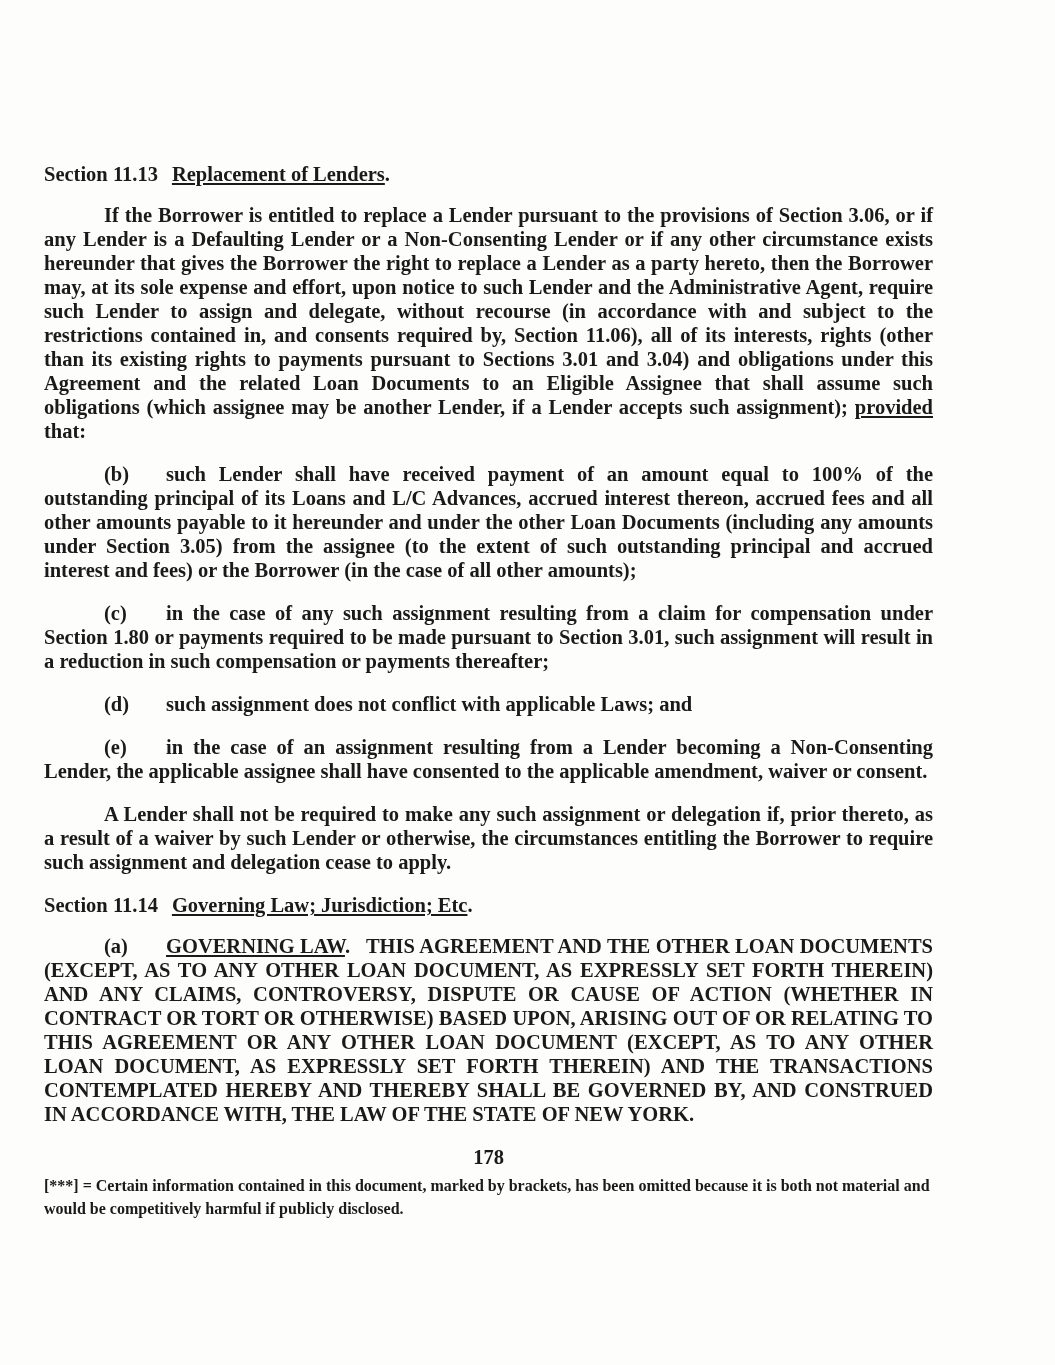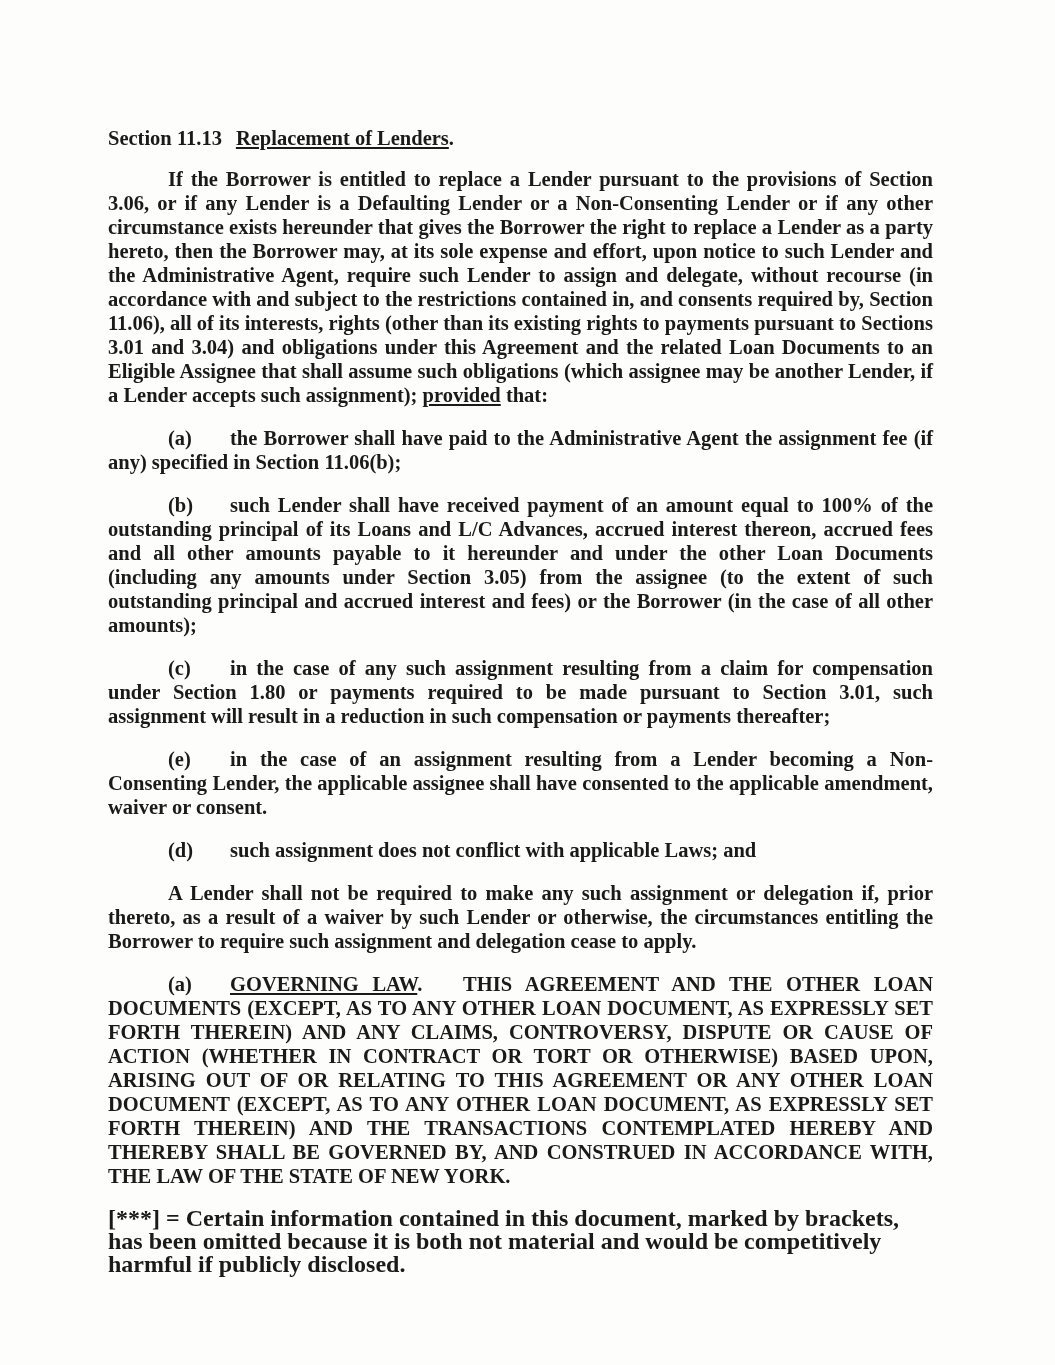--- a/index.html
+++ b/index.html
@@ -7,21 +7,22 @@
     width: 1055px;
     height: 1365px;
     overflow: hidden;
     background: #fdfdfc;
     color: #1a1a1a;
     font-family: "Liberation Serif", "DejaVu Serif", serif;
     font-size: 20.5px;
     line-height: 24px;
   }
   .page {
-    padding: 126px 122px 0 108px;
+    padding: 126px 122px 0 44px;
+    margin-top: 36px;
   }
   .page p {
     margin: 0 0 19px 0;
     text-align: justify;
     font-weight: bold;
   }
   p.heading {
     font-weight: 700;
     text-align: left;
     margin-bottom: 17px;
@@ -34,46 +35,47 @@
     display: inline-block;
     width: 62px;
     text-indent: 0;
   }
   .pagenum {
     text-align: center !important;
     text-indent: 0;
     margin: 0 0 5px 0 !important;
   }
   .footnote {
-    font-size: 24px;
+    font-size: 16px;
     line-height: 23px;
     text-align: left !important;
     margin: 0 !important;
   }
 </style>
 </head>
 <body style="background: rgb(253, 253, 252); color: rgb(26, 26, 26);">
 
 <div class="page">
 
   <p class="heading"><span>Section 11.13</span><span class="htab"></span><span class="u">Replacement of Lenders</span><span>.</span></p>
 
   <p class="indent"><span>If the Borrower is entitled to replace a Lender pursuant to the provisions of Section 3.06, or if any Lender is a Defaulting Lender or a Non-Consenting Lender or if any other circumstance exists hereunder that gives the Borrower the right to replace a Lender as a party hereto, then the Borrower may, at its sole expense and effort, upon notice to such Lender and the Administrative Agent, require such Lender to assign and delegate, without recourse (in accordance with and subject to the restrictions contained in, and consents required by, Section 11.06), all of its interests, rights (other than its existing rights to payments pursuant to Sections 3.01 and 3.04) and obligations under this Agreement and the related Loan Documents to an Eligible Assignee that shall assume such obligations (which assignee may be another Lender, if a Lender accepts such assignment); </span><span class="u">provided</span><span> that:</span></p>
 
-  <p class="indent"><span class="lbl">(a)</span><span>the Borrower shall have paid to the Administrative Agent the assignment fee (if any) specified in Section 11.06(b);</span></p>
 
   <p class="indent"><span class="lbl">(b)</span><span>such Lender shall have received payment of an amount equal to 100% of the outstanding principal of its Loans and L/C Advances, accrued interest thereon, accrued fees and all other amounts payable to it hereunder and under the other Loan Documents (including any amounts under Section 3.05) from the assignee (to the extent of such outstanding principal and accrued interest and fees) or the Borrower (in the case of all other amounts);</span></p>
 
   <p class="indent"><span class="lbl">(c)</span><span>in the case of any such assignment resulting from a claim for compensation under Section 1.80 or payments required to be made pursuant to Section 3.01, such assignment will result in a reduction in such compensation or payments thereafter;</span></p>
 
+  <p class="indent"><span class="lbl">(d)</span><span>such assignment does not conflict with applicable Laws; and</span></p>
+
   <p class="indent"><span class="lbl">(e)</span><span>in the case of an assignment resulting from a Lender becoming a Non-Consenting Lender, the applicable assignee shall have consented to the applicable amendment, waiver or consent.</span></p>
-
-  <p class="indent"><span class="lbl">(d)</span><span>such assignment does not conflict with applicable Laws; and</span></p>
 
   <p class="indent"><span>A Lender shall not be required to make any such assignment or delegation if, prior thereto, as a result of a waiver by such Lender or otherwise, the circumstances entitling the Borrower to require such assignment and delegation cease to apply.</span></p>
 
+  <p class="heading"><span>Section 11.14</span><span class="htab"></span><span class="u">Governing Law; Jurisdiction; Etc</span><span>.</span></p>
 
   <p class="indent"><span class="lbl">(a)</span><span class="u">GOVERNING LAW</span><span>.&nbsp;&nbsp; THIS AGREEMENT AND THE OTHER LOAN DOCUMENTS (EXCEPT, AS TO ANY OTHER LOAN DOCUMENT, AS EXPRESSLY SET FORTH THEREIN) AND ANY CLAIMS, CONTROVERSY, DISPUTE OR CAUSE OF ACTION (WHETHER IN CONTRACT OR TORT OR OTHERWISE) BASED UPON, ARISING OUT OF OR RELATING TO THIS AGREEMENT OR ANY OTHER LOAN DOCUMENT (EXCEPT, AS TO ANY OTHER LOAN DOCUMENT, AS EXPRESSLY SET FORTH THEREIN) AND THE TRANSACTIONS CONTEMPLATED HEREBY AND THEREBY SHALL BE GOVERNED BY, AND CONSTRUED IN ACCORDANCE WITH, THE LAW OF THE STATE OF NEW YORK.</span></p>
 
+  <p class="pagenum">178</p>
 
   <p class="footnote">[***] = Certain information contained in this document, marked by brackets, has been omitted because it is both not material and would be competitively harmful if publicly disclosed.</p>
 
 </div>
 
 </body></html>

